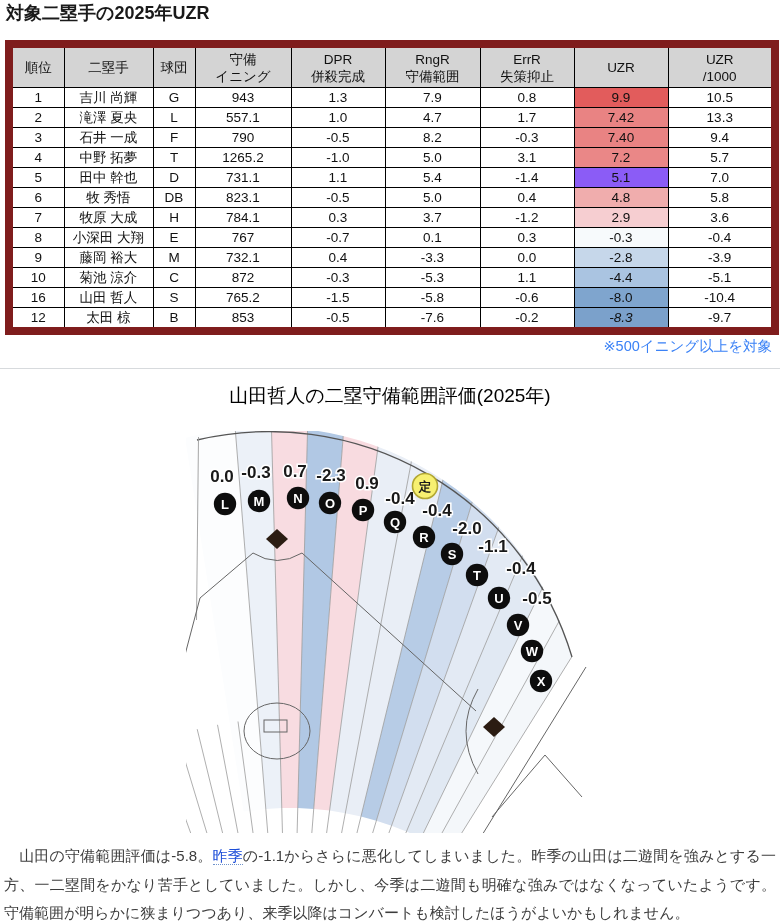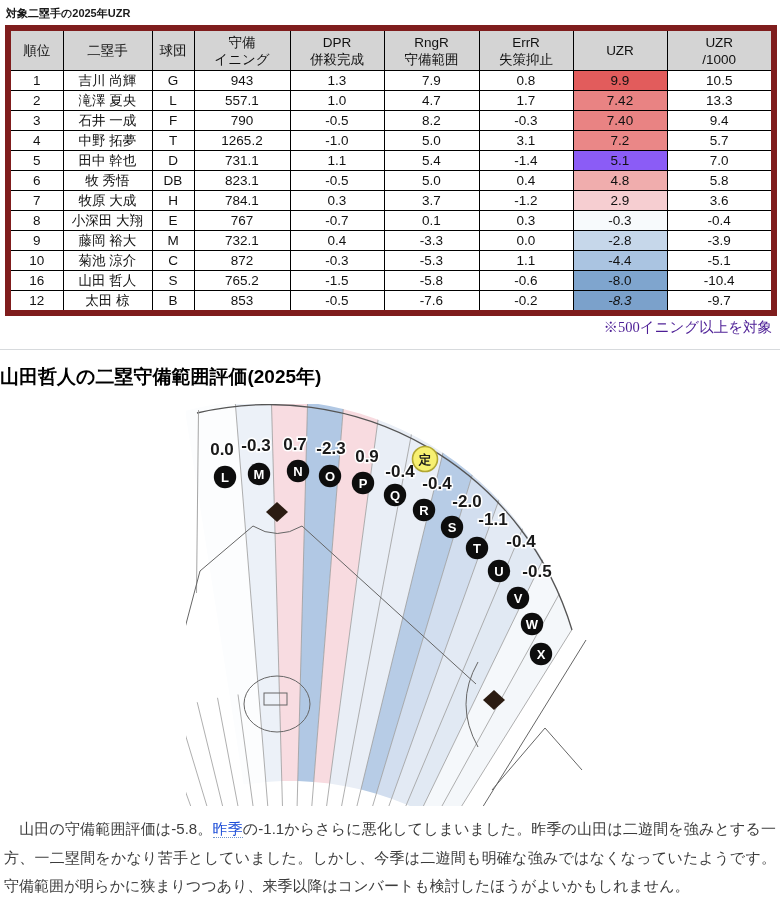--- a/index.html
+++ b/index.html
@@ -1,25 +1,25 @@
 <!DOCTYPE html>
 <html><head>
 <meta charset="utf-8">
 <style>
   html,body{margin:0;padding:0;background:#fff;}
   body{width:780px;font-family:"Liberation Sans","DejaVu Sans",sans-serif;color:#111;}
-  .table-title{margin:4px 6px 3px;font-size:11px;font-weight:bold;line-height:18px;color:#1a1a1a;}
+  .table-title{margin:4px 6px 18px;font-size:18px;font-weight:bold;line-height:18px;color:#1a1a1a;}
   table.uzr{border-collapse:collapse;margin-left:5px;table-layout:fixed;}
   table.uzr th,table.uzr td{border:1px solid #000;text-align:center;padding:0;overflow:hidden;white-space:nowrap;}
-  table.uzr{border:6px solid #7f1d1d;}
+  table.uzr{border:8px solid #7f1d1d;}
   table.uzr th{background:#d4d4d4;font-size:13.5px;font-weight:normal;line-height:17px;height:39px;}
   table.uzr td{font-size:13.5px;height:19px;line-height:19px;color:#111;}
-  .note{margin:3px 8px 0 0;text-align:right;font-size:14.5px;color:#4c1d95;line-height:17px;font-family:Liberation Serif, serif;}
+  .note{margin:3px 8px 0 0;text-align:right;font-size:14.5px;color:#3b82f6;line-height:17px;}
   hr.divider{border:none;border-top:1px solid #d7dadd;margin:13px 0 0 0;}
-  .chart-title{margin:16px 0 0;text-align:left;font-size:19px;font-weight:bold;line-height:22px;color:#000;}
+  .chart-title{margin:16px 0 8px;text-align:center;font-size:19px;font-weight:normal;line-height:22px;color:#000;}
   svg.fan{display:block;}
   .para{margin:4px 4px 0 4px;font-size:15px;line-height:28.5px;color:#3c3c3c;text-align:justify;}
   .para a{color:#1d4ed8;text-decoration:none;border-bottom:1.5px dotted #6f93cc;cursor:pointer;}
   .zone-value{font-weight:bold;font-size:17px;fill:#191919;paint-order:stroke;stroke:#ffffff;stroke-width:3px;}
   .zone-letter{font-weight:bold;font-size:13px;fill:#ffffff;}
   .marker-text{font-weight:bold;font-size:12.5px;fill:#1a1a1a;}
 </style>
 </head>
 <body>
 

